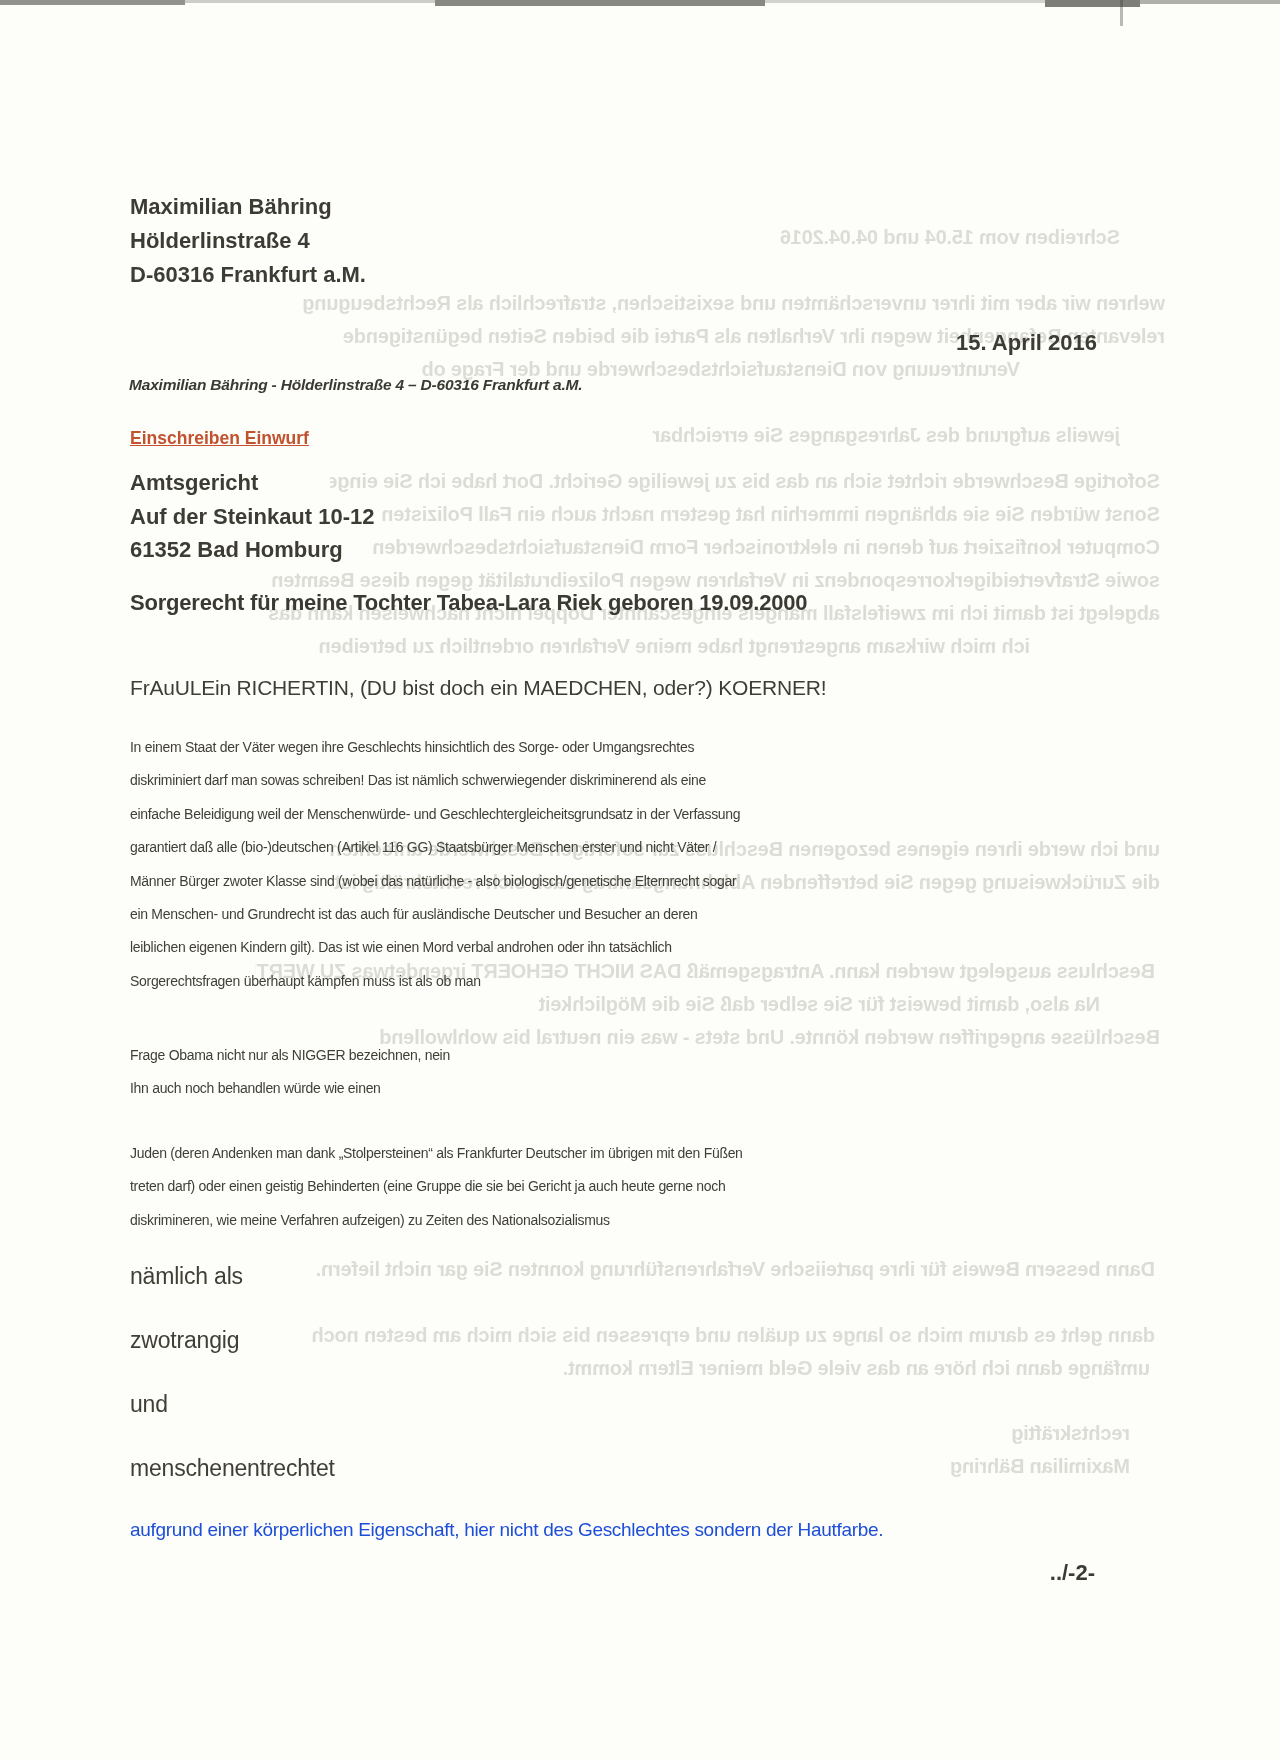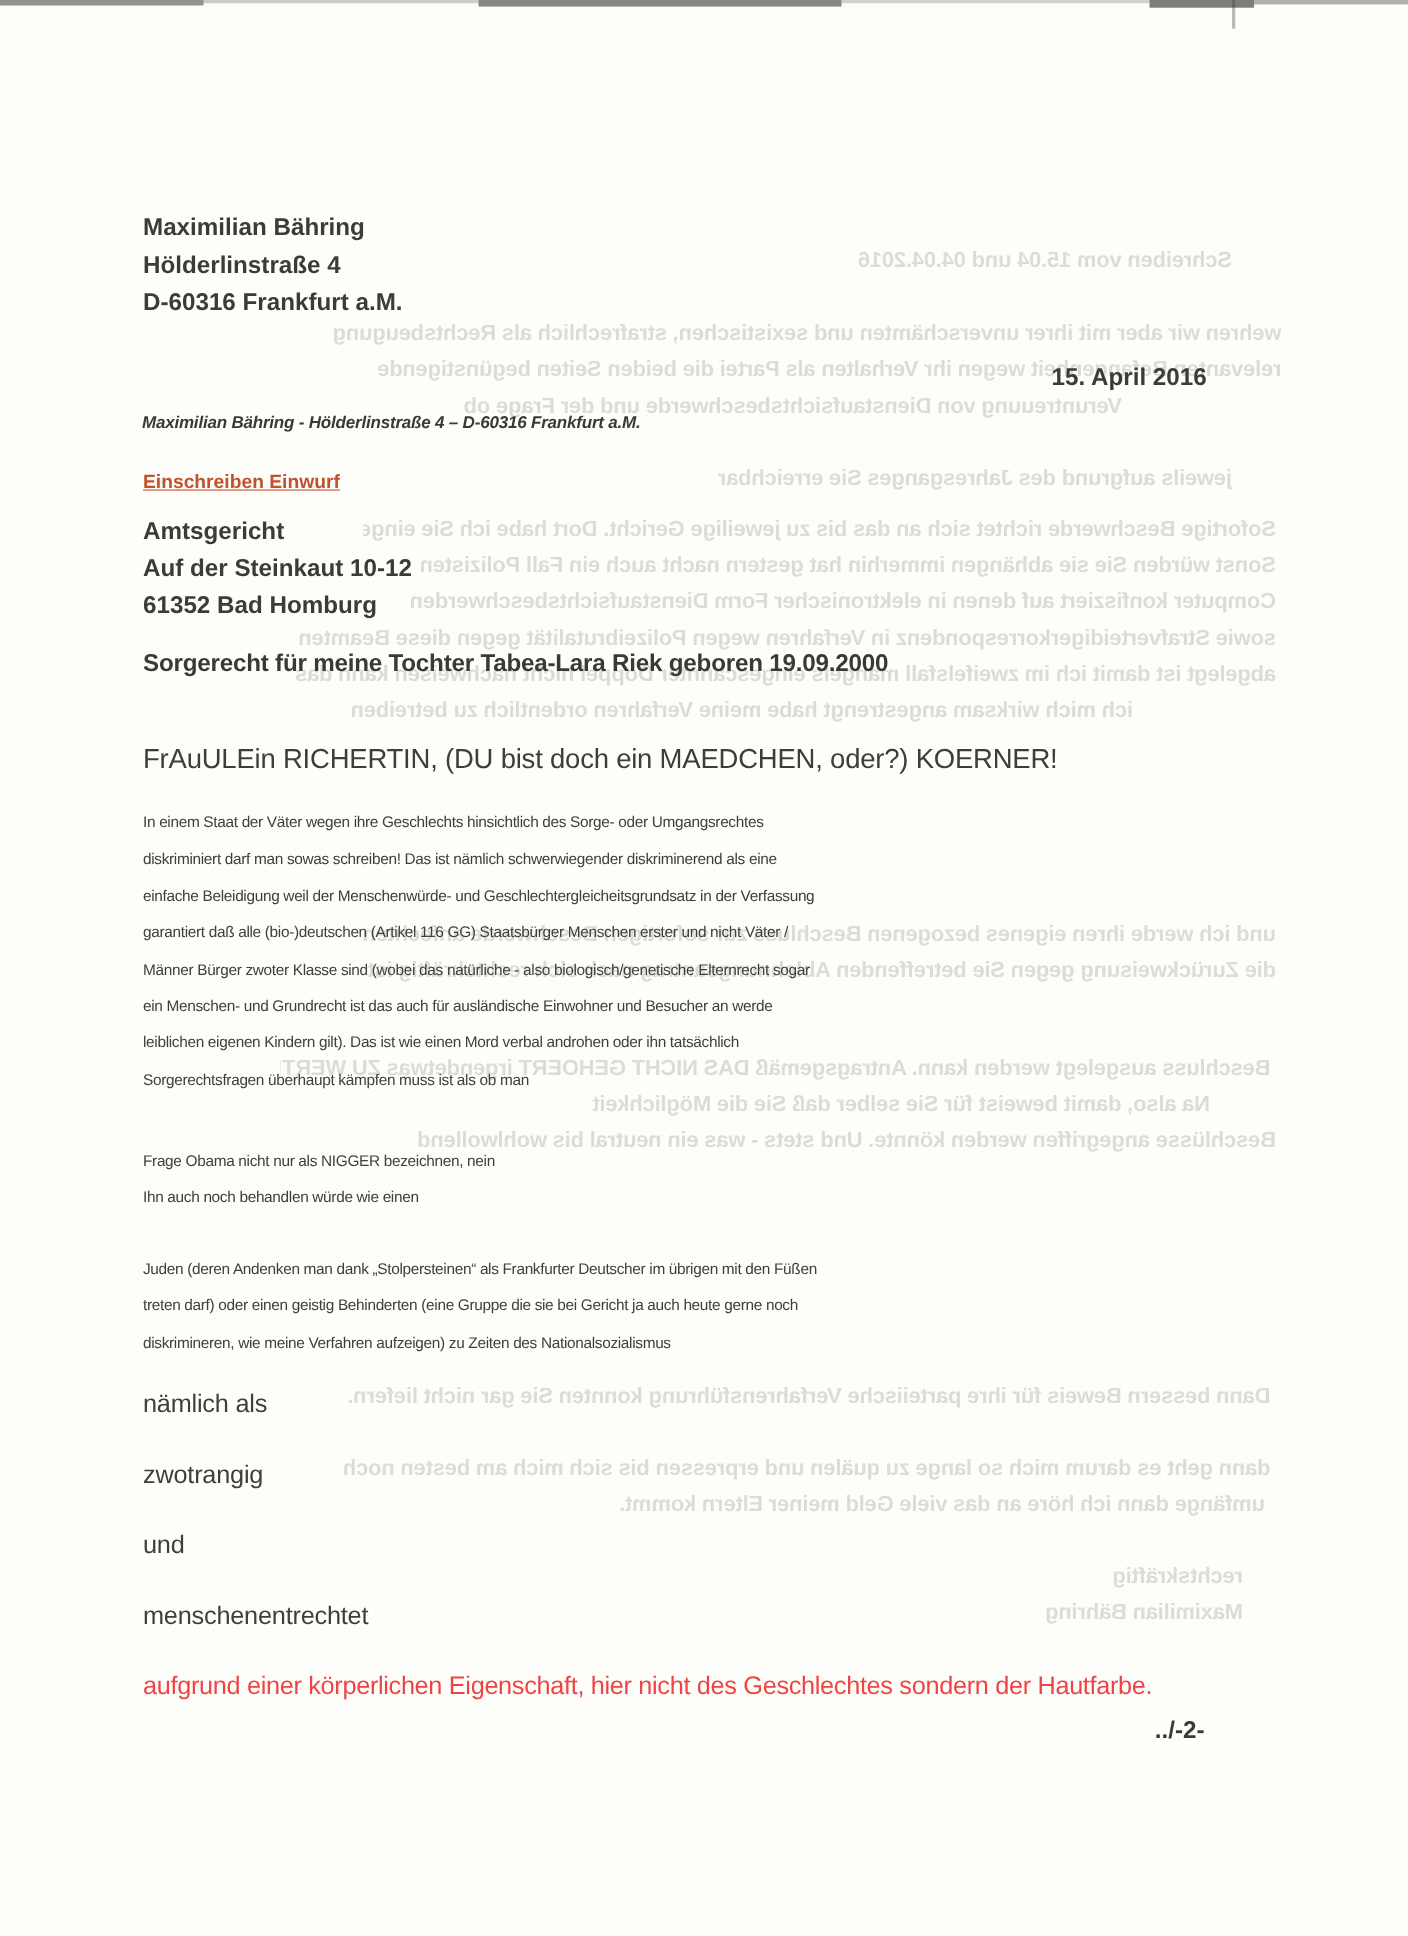--- a/index.html
+++ b/index.html
@@ -25,28 +25,28 @@
     filter:blur(0.5px);letter-spacing:-0.2px;text-align:left;
   }
   
   .txt{position:absolute;z-index:2;white-space:nowrap;}
   .sender{top:190px;left:130px;font-size:22px;font-weight:bold;line-height:34px;color:#3d3c34;}
   .date{top:330px;right:183px;font-size:22px;font-weight:bold;color:#3d3c34;}
   .sender-line{top:376px;left:129px;font-size:15.5px;font-weight:bold;font-style:italic;color:#3b3a32;letter-spacing:-0.2px;}
   .delivery{top:428px;left:130px;font-size:17.5px;font-weight:bold;color:#c2512e;text-decoration:underline;}
   .recipient{top:466px;left:130px;font-size:22px;font-weight:bold;line-height:33.5px;color:#3d3c34;}
   .subject{top:586px;left:130px;font-size:22px;font-weight:bold;line-height:33.5px;color:#3b3a32;letter-spacing:-0.2px;}
-  .salutation{top:676px;left:130px;font-size:25px;color:#3f3e36;letter-spacing:-0.2px;}
+  .salutation{top:676px;left:130px;font-size:21px;color:#3f3e36;letter-spacing:-0.2px;}
   .para{font-size:14px;line-height:33.4px;color:#403f36;letter-spacing:-0.3px;}
   .para1{top:731px;left:130px;}
   .barack{top:1039px;left:130px;}
   .para3{top:1137px;left:130px;}
   .spaced{font-size:23px;color:#403f36;left:130px;letter-spacing:-0.2px;}
   .sp0{top:1263px;} .sp1{top:1327px;} .sp2{top:1391px;} .sp3{top:1455px;}
-  .closing{top:1519px;left:130px;font-size:23px;color:#ef4444;letter-spacing:-0.3px;}
+  .closing{top:1519px;left:130px;font-size:19px;color:#1d4ed8;letter-spacing:-0.3px;}
   .footer{top:1560px;right:185px;font-size:22px;font-weight:bold;color:#3b3a32;}
 </style>
 </head>
 <body>
 
 <div class="page">
 
   <div class="artifact seg1"></div>
   <div class="artifact seg2"></div>
   <div class="artifact seg3"></div>
@@ -102,21 +102,21 @@
   </div>
 
   <div class="txt salutation">FrAuULEin RICHERTIN, (DU bist doch ein MAEDCHEN, oder?) KOERNER!</div>
 
   <div class="txt para para1">
       <div>In einem Staat der Väter wegen ihre Geschlechts hinsichtlich des Sorge- oder Umgangsrechtes</div>
       <div>diskriminiert darf man sowas schreiben! Das ist nämlich schwerwiegender diskriminerend als eine</div>
       <div>einfache Beleidigung weil der Menschenwürde- und Geschlechtergleicheitsgrundsatz in der Verfassung</div>
       <div>garantiert daß alle (bio-)deutschen (Artikel 116 GG) Staatsbürger Menschen erster und nicht Väter /</div>
       <div>Männer Bürger zwoter Klasse sind (wobei das natürliche  - also biologisch/genetische Elternrecht sogar</div>
-      <div>ein Menschen- und Grundrecht ist das auch für ausländische Einwohner und Besucher an werde</div>
+      <div>ein Menschen- und Grundrecht ist das auch für ausländische Deutscher und Besucher an deren</div>
       <div>leiblichen eigenen Kindern gilt). Das ist wie einen Mord verbal androhen oder ihn tatsächlich</div>
       <div>Sorgerechtsfragen überhaupt kämpfen muss ist als ob man</div>
     </div>
 
   <div class="txt para barack">
       <div>Frage Obama nicht nur als NIGGER bezeichnen, nein</div>
       <div>Ihn auch noch behandlen würde wie einen</div>
     </div>
 
   <div class="txt para para3">

